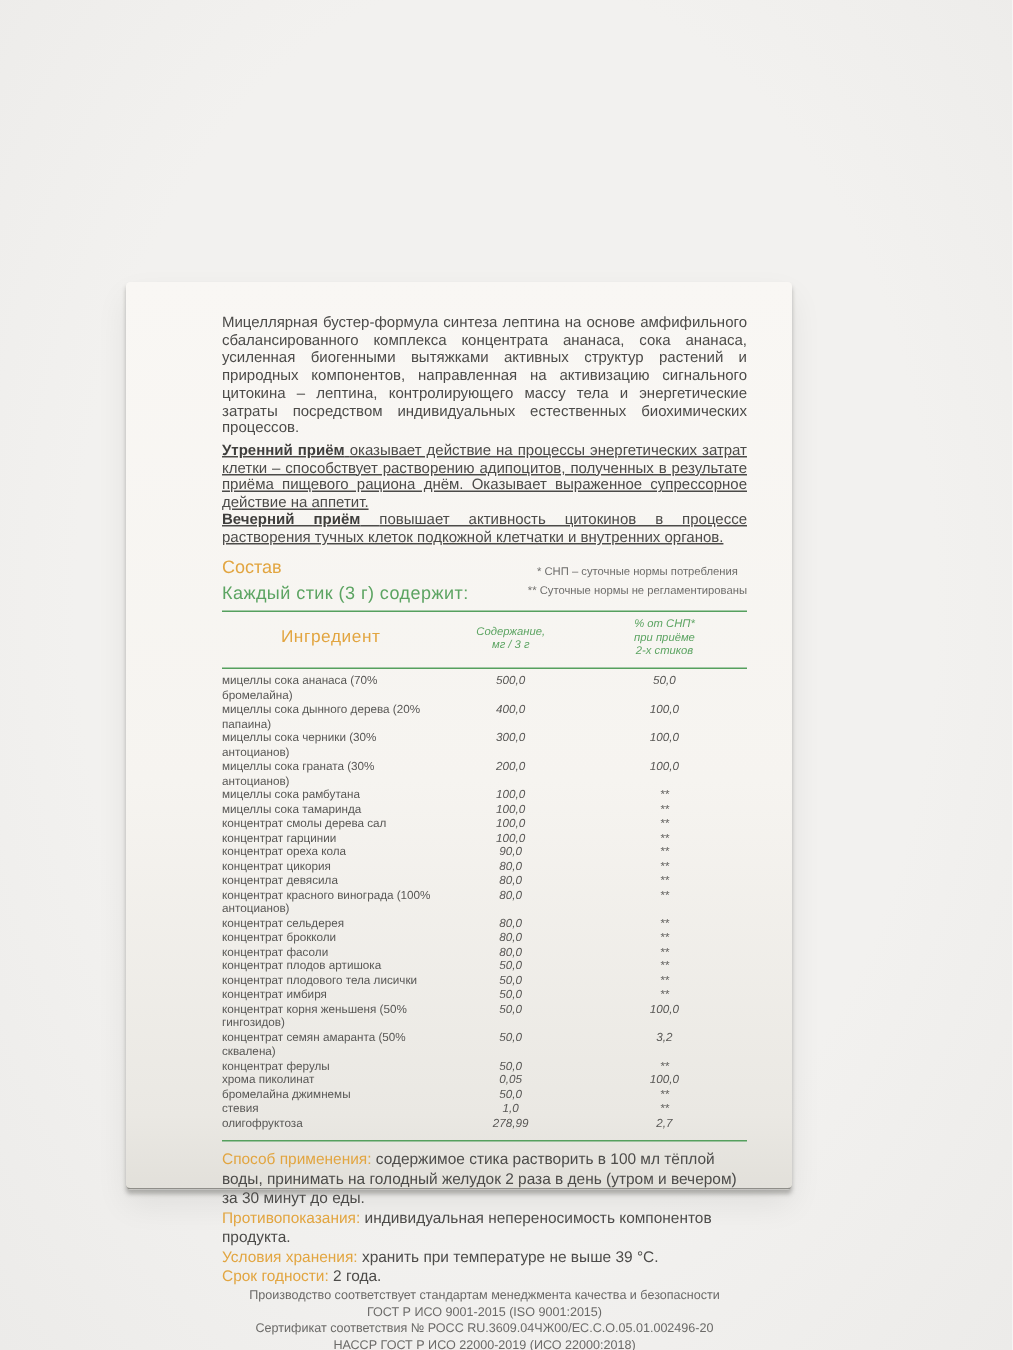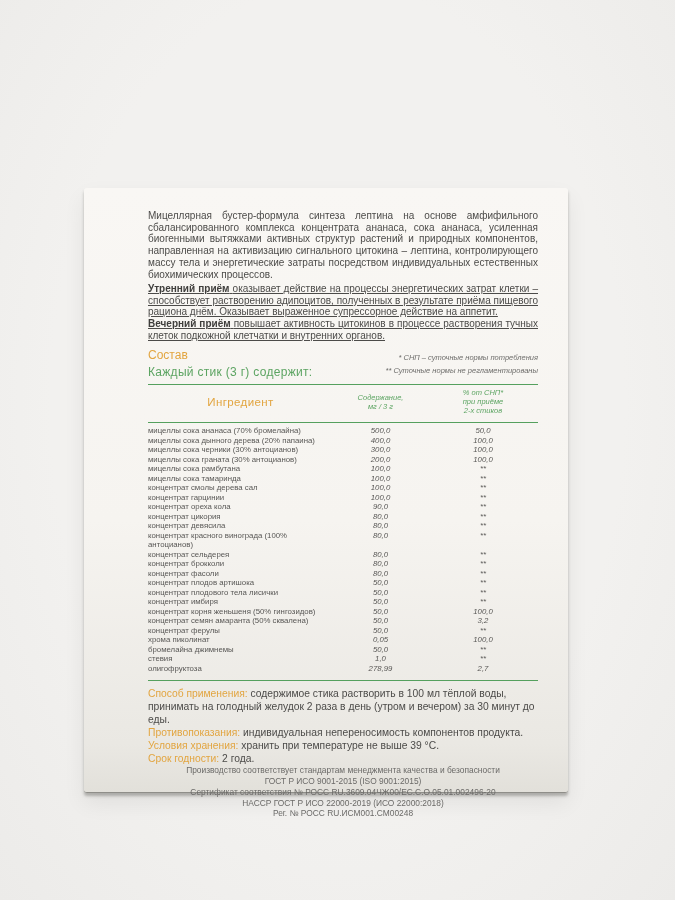--- a/index.html
+++ b/index.html
@@ -3,37 +3,37 @@
 <meta charset="utf-8">
 <style>
   html,body{margin:0;padding:0;}
   body{
     width:675px;height:900px;position:relative;overflow:hidden;
     background:radial-gradient(ellipse at 50% 45%, #f2f1ef 60%, #eceBe9 100%);
     font-family:"Liberation Sans", sans-serif;
     -webkit-font-smoothing:antialiased;
   }
   .box{
-    position:absolute;left:84px;top:188px;width:484px;height:605px;
+    position:absolute;left:84px;top:188px;width:444px;height:605px;
     background:linear-gradient(180deg,#f9f7f4 0%,#f6f4f0 55%,#eae8e3 92%,#e2e0da 100%);
     border-radius:3px;
     border-bottom:1px solid #8f8e89;
     box-shadow:0 3px 3px rgba(70,70,64,.35), 0 10px 22px rgba(0,0,0,.07);
     box-sizing:border-box;
     padding:22px 30px 0 64px;
     color:#4c4b49;
   }
   .desc{font-size:10px;line-height:11.7px;text-align:justify;margin:0 0 3px 0;}
   .intake{font-size:10px;line-height:11.6px;text-align:justify;margin:0;text-decoration:underline;}
   .intake b{color:#3f3e3c;}
   .comp-row{display:flex;justify-content:space-between;align-items:flex-start;margin-top:7px;}
   .comp-left{display:flex;flex-direction:column;}
   .comp-title{font-size:12px;color:#e2a540;margin:0 0 3px 0;}
   .stick-title{font-size:12px;color:#5ca462;letter-spacing:.3px;margin:0;}
-  .footnotes{font-size:7.5px;line-height:13px;color:#6e6d6b;text-align:right;padding-top:3px;font-style:italic;}
+  .footnotes{font-size:7.5px;line-height:13px;color:#6e6d6b;text-align:center;padding-top:3px;}
   .greenline{border:none;border-top:1.5px solid #55a05e;margin:5px 0 0 0;}
   .greenline.thin{border-top-width:1px;}
   .thead{display:grid;grid-template-columns:1fr 95px 110px;align-items:center;padding:3px 0 2px 0;}
   .th-ing{font-size:11.5px;color:#e2a540;text-align:center;letter-spacing:.4px;}
   .th-num{font-size:7.5px;line-height:9px;color:#5ca462;text-align:center;white-space:pre-line;font-style:italic;}
   .trow{display:grid;grid-template-columns:1fr 95px 110px;font-size:7.8px;line-height:9.5px;color:#585755;}
   .trow .name{text-align:left;}
   .trow .num{text-align:center;font-style:italic;}
   .tbody{padding:3px 0 2px 0;}
   .usage{margin-top:6px;font-size:10.3px;line-height:13px;}

